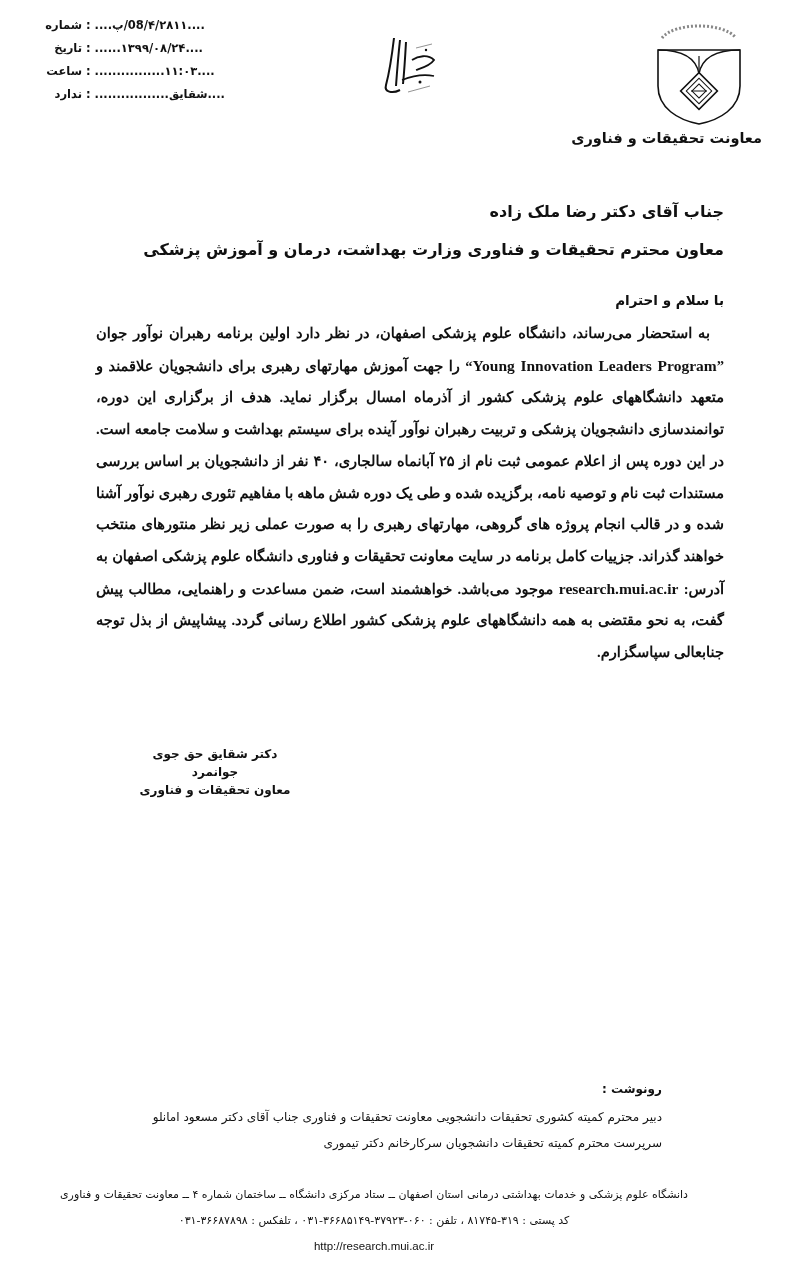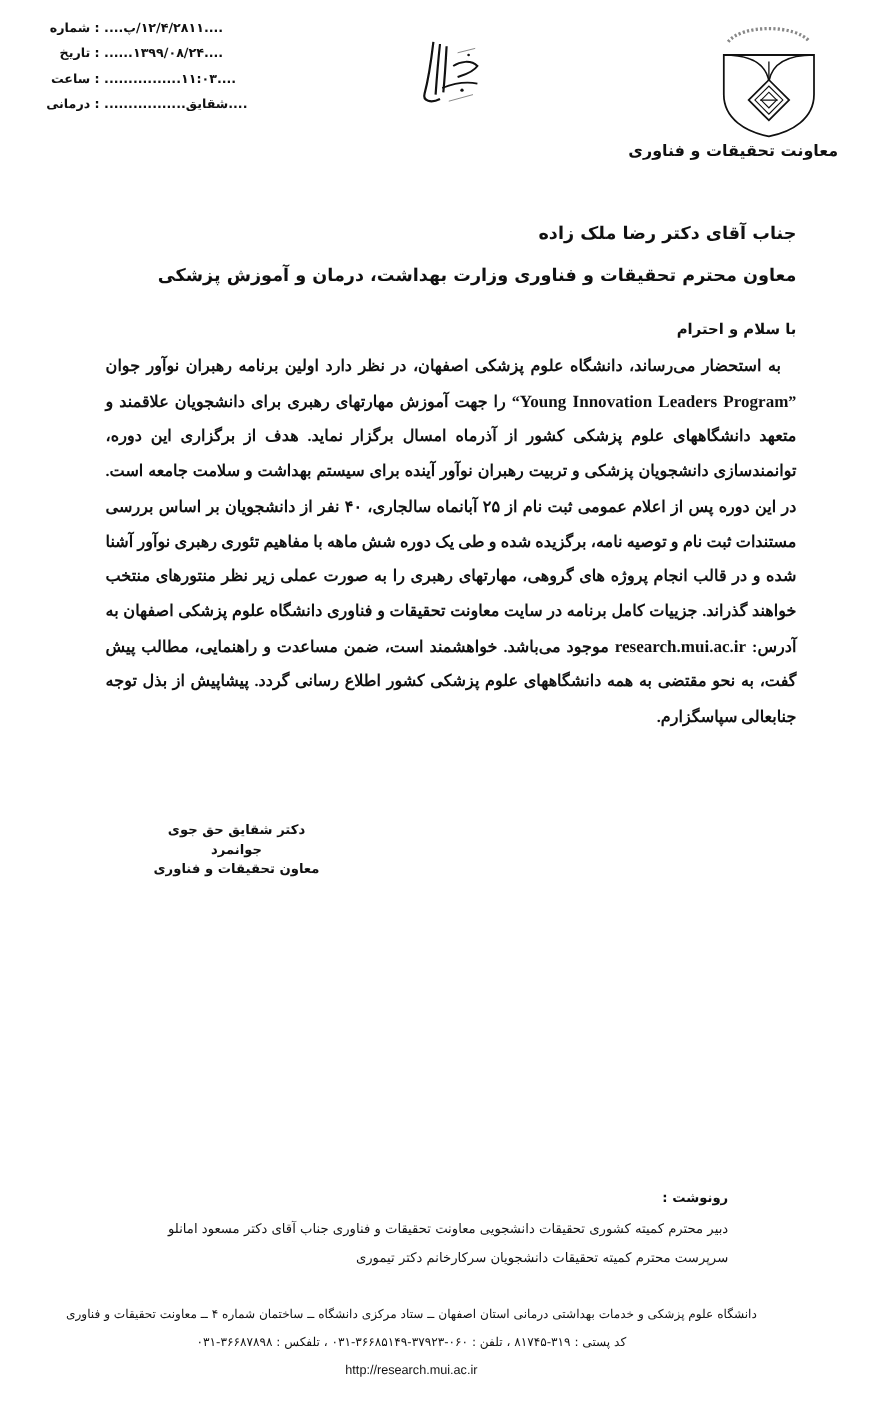--- a/index.html
+++ b/index.html
@@ -46,34 +46,34 @@
   .f2 { top: 1214px; }
   .f3 { top: 1240px; direction: ltr; font-family: "Liberation Sans", sans-serif; font-size: 11.5px; }
 </style>
 </head>
 <body>
 
 <div class="abs meta rtl">
   <div class="meta-row">
     <span class="meta-label">شماره</span>
     <span class="meta-sep">:</span>
-    <span class="meta-value">....۱۲/۴/۲۸۱۱/پ....</span>
+    <span class="meta-value">....08/۴/۲۸۱۱/پ....</span>
   </div>
   <div class="meta-row">
     <span class="meta-label">تاریخ</span>
     <span class="meta-sep">:</span>
     <span class="meta-value">....۱۳۹۹/۰۸/۲۴......</span>
   </div>
   <div class="meta-row">
     <span class="meta-label">ساعت</span>
     <span class="meta-sep">:</span>
     <span class="meta-value">....۱۱:۰۳................</span>
   </div>
   <div class="meta-row">
-    <span class="meta-label">درمانی</span>
+    <span class="meta-label">ندارد</span>
     <span class="meta-sep">:</span>
     <span class="meta-value">....شقایق.................</span>
   </div>
 </div>
 
 <div class="abs bism" title="بسمه تعالی">
   <svg width="70" height="70" viewBox="0 0 70 70">
     <path d="M22 8 C20 25 18 40 14 55 C12 62 20 64 28 60" stroke="#111" stroke-width="2" fill="none"></path>
     <path d="M28 10 C26 28 25 42 24 56" stroke="#111" stroke-width="2" fill="none"></path>
     <path d="M34 12 C33 30 32 44 31 54" stroke="#111" stroke-width="2" fill="none"></path>

